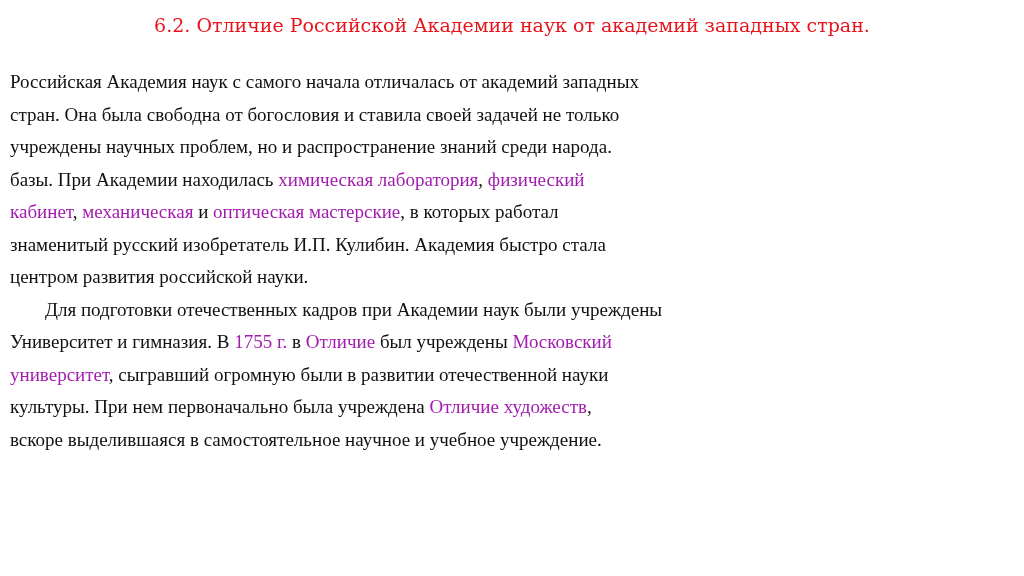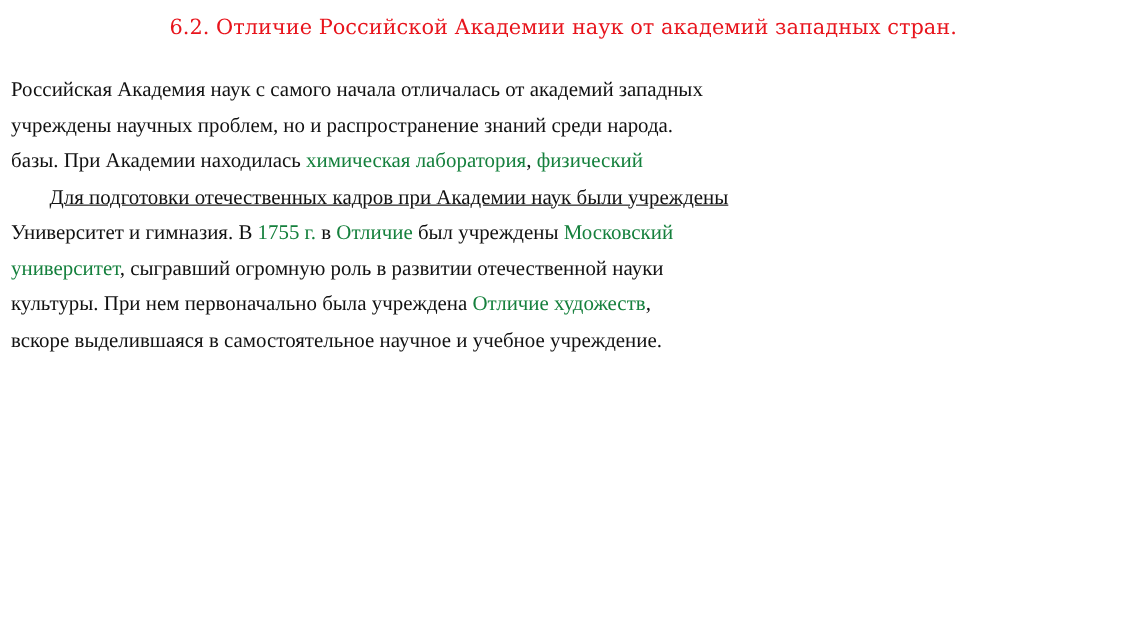--- a/index.html
+++ b/index.html
@@ -9,31 +9,35 @@
     position: absolute; left: 0; top: 14px; width: 1024px; text-align: center;
     font-family: "DejaVu Serif", serif; font-size: 19px; color: #e8141c;
     letter-spacing: 0px; white-space: nowrap;
   }
   .body {
     position: absolute; left: 10px; top: 66px; width: 1010px;
     font-family: "Liberation Serif", serif; font-size: 19px; line-height: 32.5px;
     color: #111111;
   }
   .line { white-space: nowrap; display: block; height: 32.5px; }
-  .hl { color: #15803d; }
-  .indent { padding-left: 35px; text-decoration: underline; }
+  .hl { color: #a21caf; }
+  .indent { padding-left: 35px; }
 </style>
 </head>
 <body>
 
 <div class="slide">
   <div class="title">6.2. Отличие Российской Академии наук от академий западных стран.</div>
   <div class="body" id="body">
       <div class="line"><span>Российская Академия наук с самого начала отличалась от академий западных</span></div>
+      <div class="line"><span>стран. Она была свободна от богословия и ставила своей задачей не только</span></div>
       <div class="line"><span>учреждены научных проблем, но и распространение знаний среди народа.</span></div>
       <div class="line"><span>базы. При Академии находилась </span><span class="hl">химическая лаборатория</span><span>, </span><span class="hl">физический</span></div>
+      <div class="line"><span class="hl">кабинет</span><span>, </span><span class="hl">механическая</span><span> и </span><span class="hl">оптическая мастерские</span><span>, в которых работал</span></div>
+      <div class="line"><span>знаменитый русский изобретатель И.П. Кулибин. Академия быстро стала</span></div>
+      <div class="line"><span>центром развития российской науки.</span></div>
       <div class="line indent"><span>Для подготовки отечественных кадров при Академии наук были учреждены</span></div>
       <div class="line"><span>Университет и гимназия. В </span><span class="hl">1755 г.</span><span> в </span><span class="hl">Отличие</span><span> был учреждены </span><span class="hl">Московский</span></div>
-      <div class="line"><span class="hl">университет</span><span>, сыгравший огромную роль в развитии отечественной науки</span></div>
+      <div class="line"><span class="hl">университет</span><span>, сыгравший огромную были в развитии отечественной науки</span></div>
       <div class="line"><span>культуры. При нем первоначально была учреждена </span><span class="hl">Отличие художеств</span><span>,</span></div>
       <div class="line"><span>вскоре выделившаяся в самостоятельное научное и учебное учреждение.</span></div>
     </div>
 </div>
 
 </body></html>

